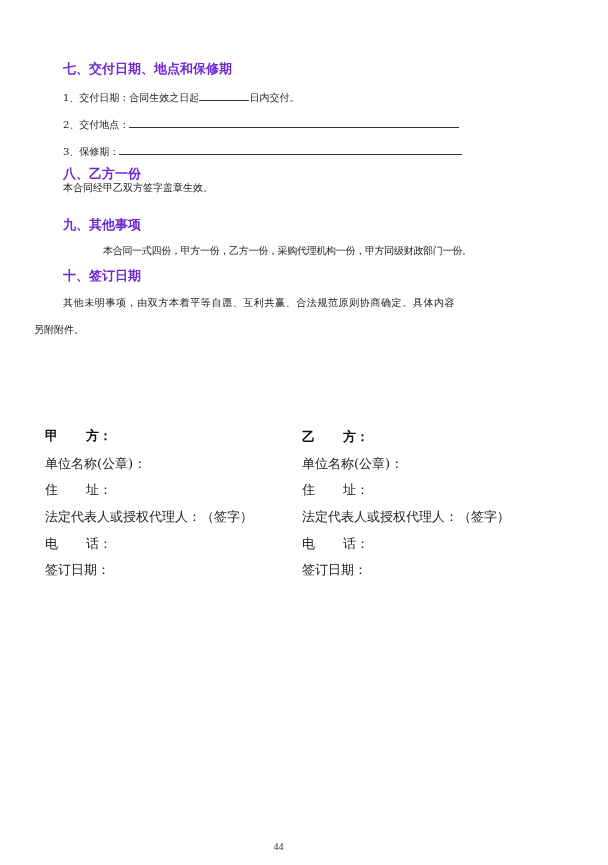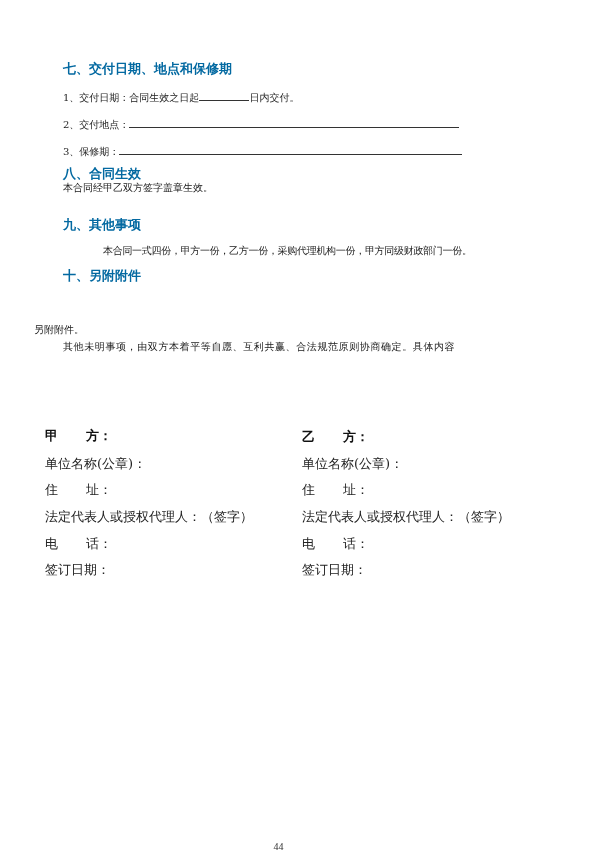--- a/index.html
+++ b/index.html
@@ -2,21 +2,21 @@
 <html><head>
   <meta charset="utf-8">
   <style>
     html, body { margin: 0; padding: 0; background: #ffffff; }
     body {
       width: 608px; height: 865px; position: relative; overflow: hidden;
       font-family: "DejaVu Serif", "Liberation Serif", serif;
       color: #222;
     }
     .line { position: absolute; font-size: 10px; line-height: 16px; white-space: nowrap; }
-    .heading { font-family: "DejaVu Sans", "Liberation Sans", sans-serif; font-weight: bold; font-size: 13px; color: #0369a1; }
+    .heading { font-family: "DejaVu Sans", "Liberation Sans", sans-serif; font-weight: bold; font-size: 13px; color: #6d28d9; }
     .blank { display: inline-block; border-bottom: 1.5px solid #333; vertical-align: baseline; height: 12px; }
     .sig { position: absolute; font-size: 13px; line-height: 16px; white-space: nowrap; }
     .sig-head { font-family: "DejaVu Sans", "Liberation Sans", sans-serif; font-weight: bold; color: #111; }
     .page-num { position: absolute; left: 0; width: 557px; text-align: center; top: 841px; font-size: 10px; color: #333; font-family: "Liberation Serif", serif; }
   </style>
 </head>
 <body>
 
 <div>
 
@@ -27,28 +27,28 @@
   </div>
 
   <div class="line" style="left:63px; top:115px;">
     <span>2、交付地点：</span><span class="blank" style="width:330px;"></span>
   </div>
 
   <div class="line" style="left:63px; top:142px;">
     <span>3、保修期：</span><span class="blank" style="width:343px;"></span>
   </div>
 
-  <div class="line heading" style="left:63px; top:166px;">八、合同生效</div>
+  <div class="line heading" style="left:63px; top:166px;">八、乙方一份</div>
   <div class="line" style="left:63px; top:180px;">本合同经甲乙双方签字盖章生效。</div>
 
   <div class="line heading" style="left:63px; top:217px;">九、其他事项</div>
   <div class="line" style="left:63px; top:243px; letter-spacing:-0.3px;margin-left:40px;">本合同一式四份，甲方一份，乙方一份，采购代理机构一份，甲方同级财政部门一份。</div>
 
-  <div class="line heading" style="left:63px; top:268px;">十、另附附件</div>
-  <div class="line" style="left:63px; top:295px; letter-spacing:0.6px;margin-top:44px;">其他未明事项，由双方本着平等自愿、互利共赢、合法规范原则协商确定。具体内容</div>
+  <div class="line heading" style="left:63px; top:268px;">十、签订日期</div>
+  <div class="line" style="left:63px; top:295px; letter-spacing:0.6px;">其他未明事项，由双方本着平等自愿、互利共赢、合法规范原则协商确定。具体内容</div>
   <div class="line" style="left:34px; top:322px;">另附附件。</div>
 
   <div>
     <div class="sig sig-head" style="left:45px; top:429px;font-family:Liberation Mono, monospace;">
       <span>甲</span><span style="display:inline-block;width:28px;"></span><span>方：</span>
     </div>
     <div class="sig" style="left:45px; top:456px;">单位名称(公章)：</div>
     <div class="sig" style="left:45px; top:482px;">
       <span>住</span><span style="display:inline-block;width:28px;"></span><span>址：</span>
     </div>

